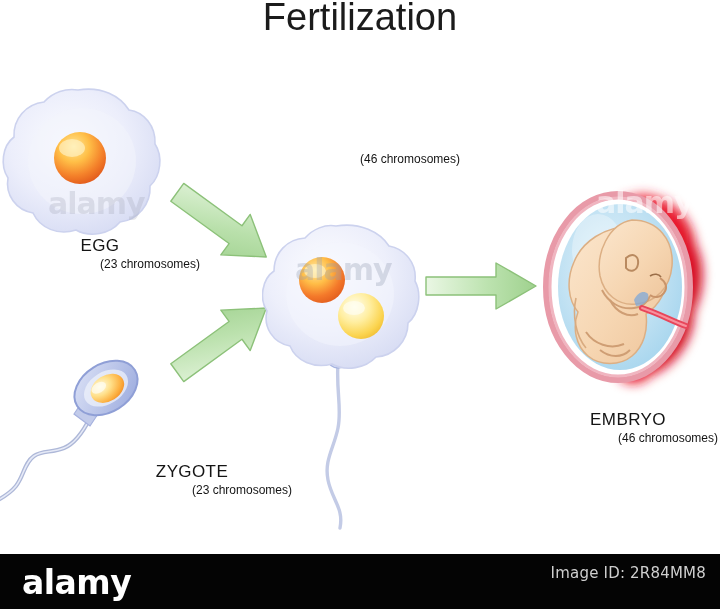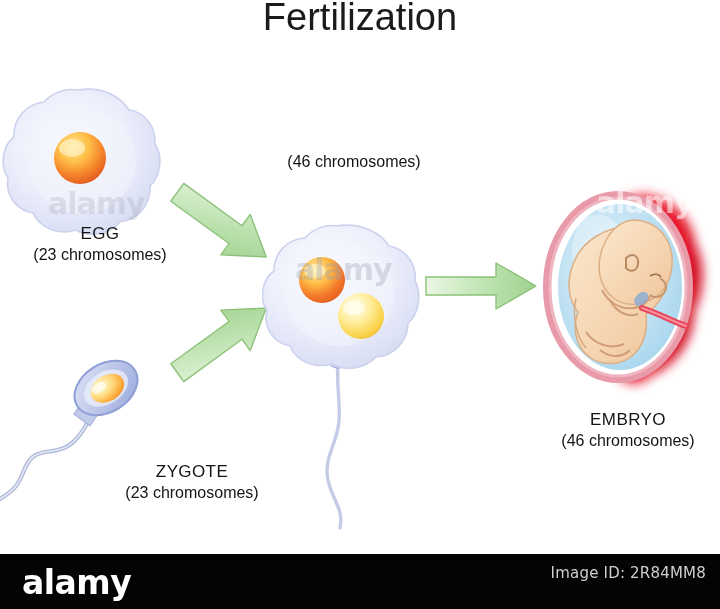--- a/index.html
+++ b/index.html
@@ -42,24 +42,25 @@
     font-family: "Liberation Sans", sans-serif;
     line-height: 1.22;
   }
   .label .lname {
     display: block;
     font-size: 17px;
     letter-spacing: 0.4px;
   }
   .label .lsub {
     display: block;
-    font-size: 16px;
-  }
-
-  #lbl-egg    { left: 0px;   top: 224px; width: 200px; }
+    font-size: 12px;
+    text-align: right;
+  }
+
+  #lbl-egg    { left: 0px;   top: 236px; width: 200px; }
   #lbl-sperm  { left: 92px;  top: 462px; width: 200px; }
   #lbl-zygote { left: 248px; top: 152px; width: 212px; }
   #lbl-embryo { left: 538px; top: 410px; width: 180px; }
   .wm-grey {
     position: absolute;
     color: rgba(165,170,185,0.30);
     font-weight: 700;
     font-family: "DejaVu Sans", sans-serif;
     letter-spacing: -1px;
     pointer-events: none;

